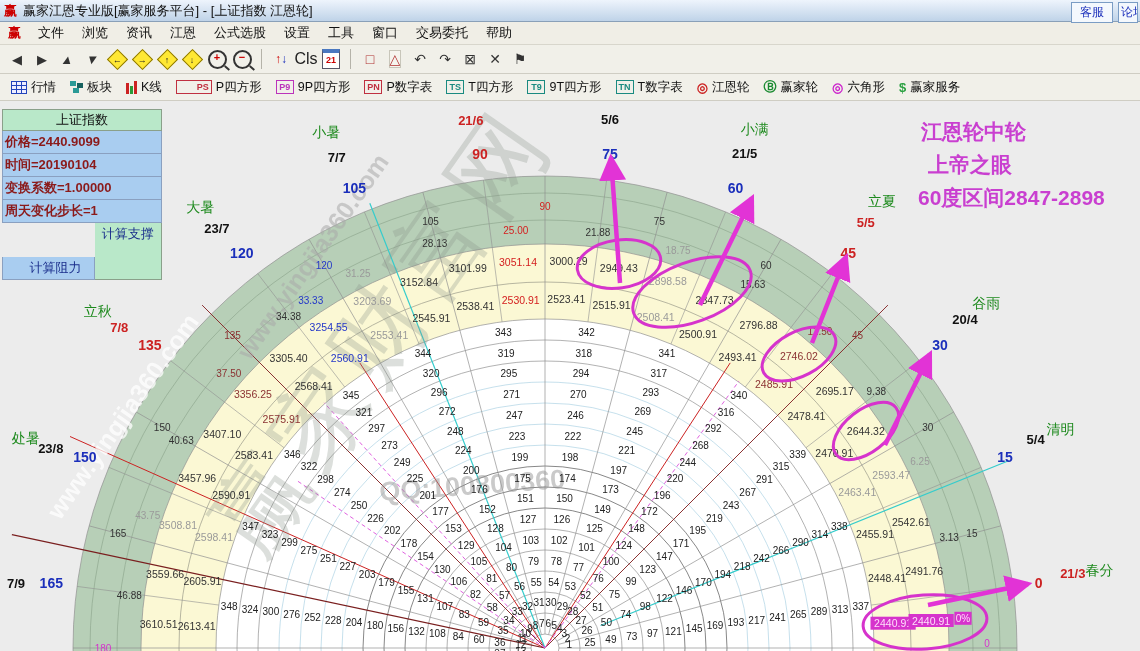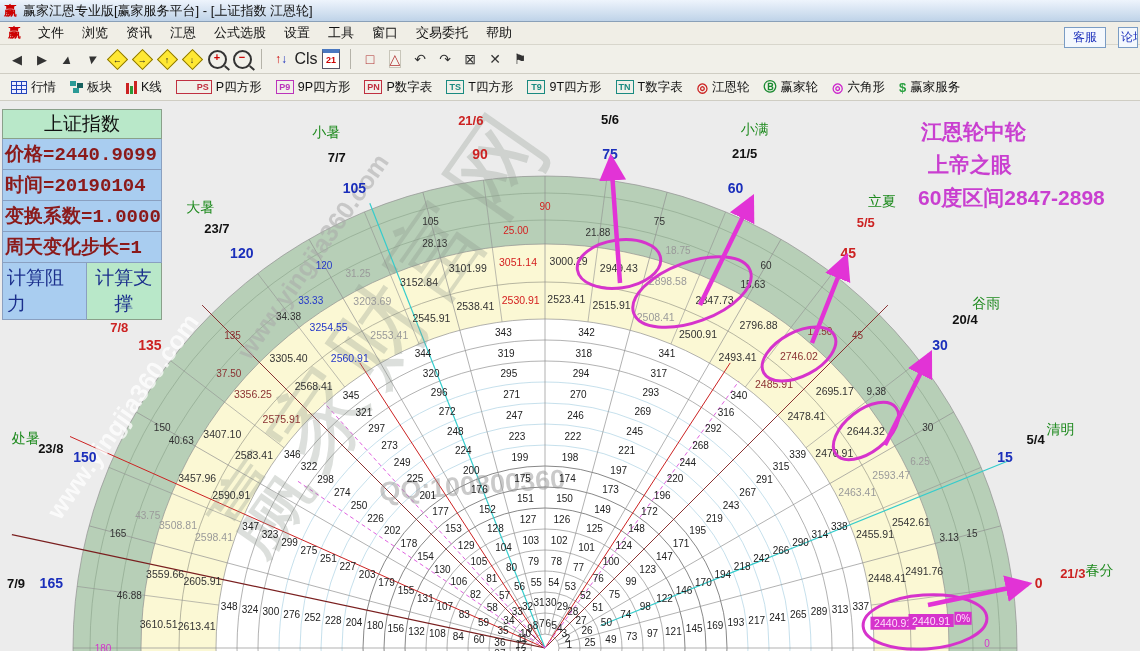--- a/index.html
+++ b/index.html
@@ -1,20 +1,20 @@
 <!DOCTYPE html>
 <html><head>
 <meta charset="utf-8">
 <style>
   html,body{margin:0;padding:0;}
   body{width:1140px;height:651px;overflow:hidden;font-family:"Liberation Sans",sans-serif;background:#ececec;}
   .titlebar{height:22px;background:linear-gradient(#eef4fc,#bfd3e8);border-bottom:1px solid #8aa0b8;display:flex;align-items:center;padding:0 4px;box-sizing:border-box;position:relative;}
   .titlebar .logo{color:#c00;font-weight:bold;font-size:13px;margin-right:6px;}
   .titlebar .title{font-size:13px;color:#111;}
-  .tb-buttons{position:absolute;right:2px;top:2px;display:flex;gap:12px;margin-top:25px;}
+  .tb-buttons{position:absolute;right:2px;top:2px;display:flex;gap:5px;}
   .tb-btn{background:#f4f8fd;border:1px solid #7a9cc4;color:#1b2fbb;font-size:12px;padding:1px 8px;white-space:nowrap;}
   .menubar{height:22px;background:#f0eee6;border-bottom:1px solid #d8d6cc;display:flex;align-items:center;font-size:13px;color:#111;}
   .menubar .logo{color:#c00;font-weight:bold;margin:0 8px 0 8px;font-size:13px;}
   .menu-item{padding:2px 9px;cursor:default;}
   .toolbar1{height:28px;background:#f1f0e9;border-bottom:1px solid #cfcdc3;display:flex;align-items:center;padding-left:6px;gap:3px;}
   .sep{width:1px;height:20px;background:#b5b3a9;margin:0 5px;}
   .t1{width:22px;height:22px;display:flex;align-items:center;justify-content:center;font-size:14px;color:#222;}
   .tri{color:#333;font-size:13px;}
   .skew{display:inline-block;transform:skewX(-12deg);}
   .diamond{width:13px;height:13px;background:#ffe834;border:1px solid #8a7400;transform:rotate(45deg);display:flex;align-items:center;justify-content:center;}
@@ -38,25 +38,25 @@
     linear-gradient(#2244bb,#2244bb) 4px 0/1px 11px no-repeat,
     linear-gradient(#2244bb,#2244bb) 9px 0/1px 11px no-repeat,#eef;}
   .blocksicon{width:13px;height:12px;background:
     linear-gradient(#2a9a96,#2a9a96) 0 0/6px 5px no-repeat,
     linear-gradient(#16615e,#16615e) 7px 2px/6px 5px no-repeat,
     linear-gradient(#2a9a96,#2a9a96) 3px 7px/6px 5px no-repeat;}
   .candles{display:flex;align-items:flex-end;gap:1px;height:13px;}
   .candles i{display:block;width:3px;}
   .c-r{background:#cc2222;height:11px;} .c-g{background:#2a9a3a;height:8px;} .c-r2{background:#cc2222;height:13px;}
   .chart{position:relative;width:1140px;height:555px;background:#ececec;}
-  .panel{position:absolute;left:2px;top:8px;width:160px;z-index:5;font-size:19px;font-family:Liberation Mono, monospace;}
+  .panel{position:absolute;left:2px;top:8px;width:160px;z-index:5;font-size:13px;}
   .panel .hdr{background:#b9e8c9;border:1px solid #8aa08a;text-align:center;color:#111;padding:1px 0;}
   .panel .row{background:#a9cdf0;border:1px solid #8aa0c0;border-top:none;color:#8b1a1a;font-weight:bold;padding:2px 2px;white-space:nowrap;overflow:hidden;}
   .panel .btns{display:flex;}
-  .panel .btn1{flex:1;background:#a9cdf0;border:1px solid #8aa0c0;border-top:none;color:#1b2f8c;text-align:left;padding:2px 4px;}
+  .panel .btn1{flex:1;background:#a9cdf0;border:1px solid #8aa0c0;border-top:none;color:#1b2f8c;text-align:right;padding:2px 12px;margin-top:34px;}
   .panel .btn2{flex:1;background:#b9e8c9;border:1px solid #8aa08a;border-top:none;border-left:none;color:#1b2f8c;text-align:center;padding:2px 0;}
   svg text{font-family:"Liberation Sans",sans-serif;}
 </style>
 </head>
 <body>
 
 <div class="titlebar">
   <span class="logo">赢</span>
   <span class="title">赢家江恩专业版[赢家服务平台] - [上证指数 江恩轮]</span>
   <span class="tb-buttons">

